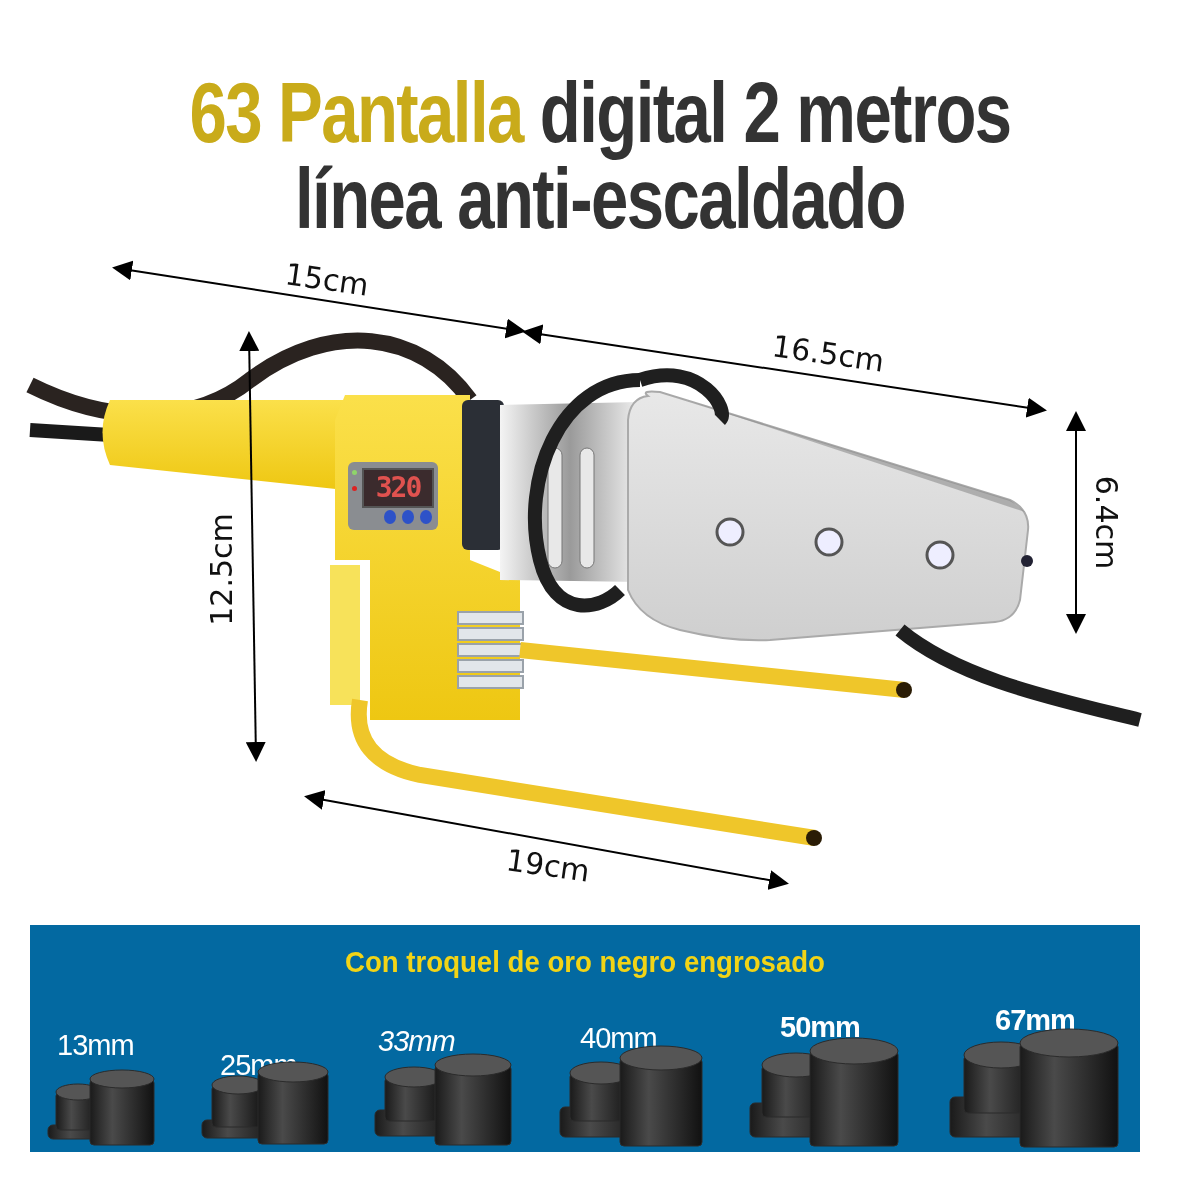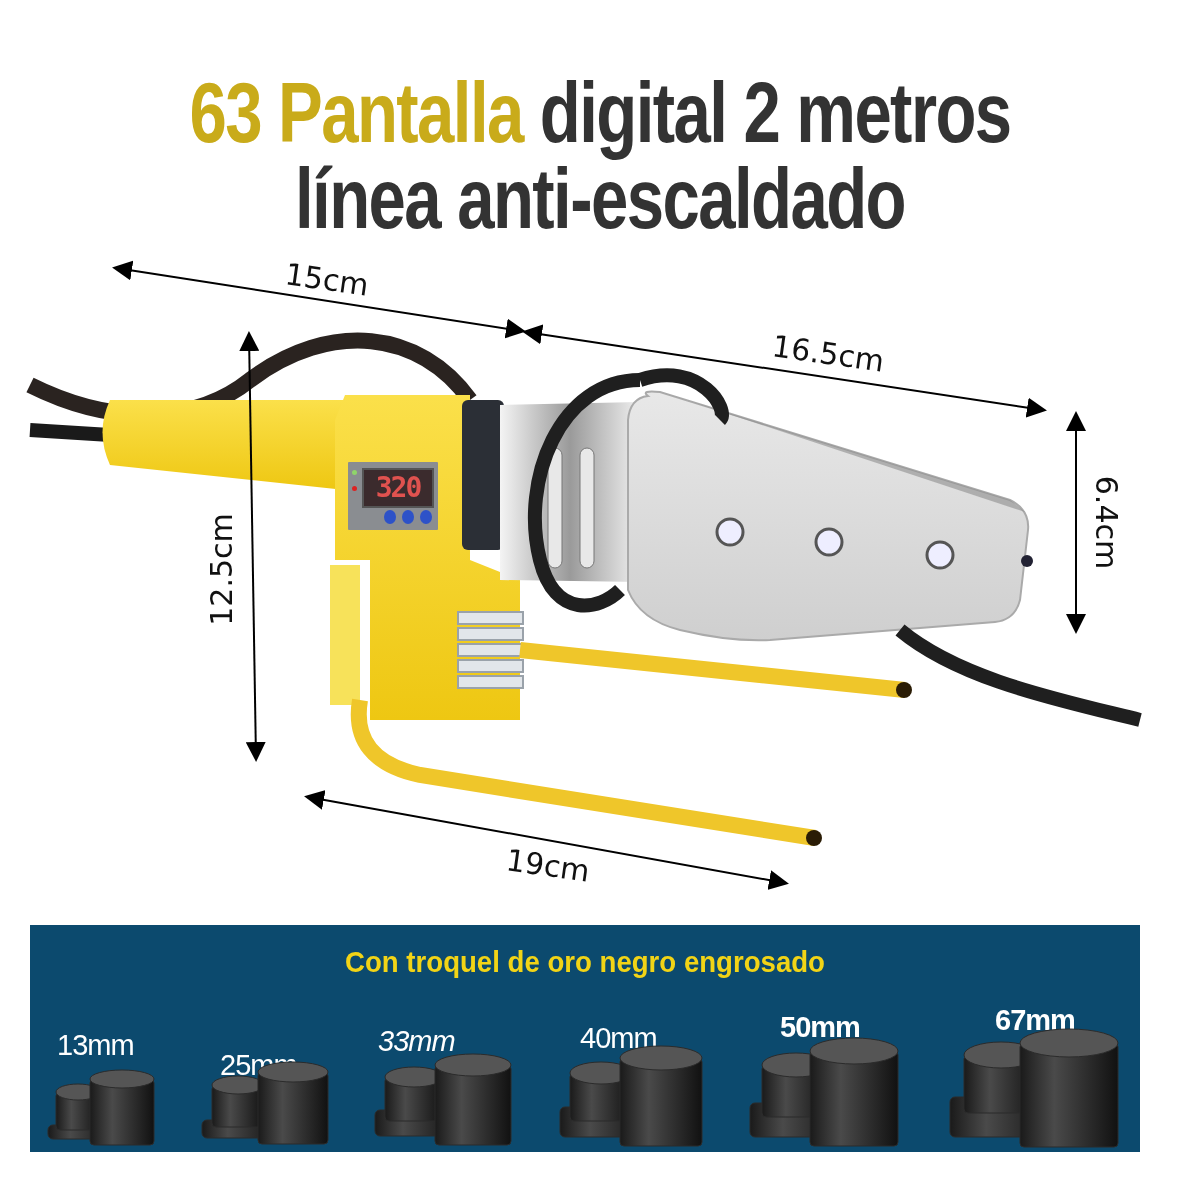--- a/index.html
+++ b/index.html
@@ -3,24 +3,24 @@
 <meta charset="utf-8">
 <style>
   html,body{margin:0;padding:0;background:#ffffff;}
   body{width:1200px;height:1200px;position:relative;overflow:hidden;font-family:"Liberation Sans",sans-serif;}
   .title{position:absolute;left:0;width:1200px;text-align:center;font-family:"Liberation Sans",sans-serif;font-weight:bold;color:#333333;letter-spacing:-2px;transform:scaleX(0.78);transform-origin:center;white-space:nowrap;}
   .t1{top:62px;font-size:86px;line-height:100px;}
   .t2{top:148px;font-size:86px;line-height:100px;}
   .gold{color:#c9ab1a;}
   .dim{position:absolute;font-family:"DejaVu Sans",sans-serif;font-size:30px;color:#111;white-space:nowrap;}
   svg.art{position:absolute;left:0;top:0;}
-  .band{position:absolute;left:30px;top:925px;width:1110px;height:227px;background:#0c4a6e;}
+  .band{position:absolute;left:30px;top:925px;width:1110px;height:227px;background:#0369a1;}
   .band-title{position:absolute;left:0;width:1110px;top:20px;text-align:center;color:#f2d416;font-weight:bold;font-size:30px;transform:scaleX(0.92);}
   .die-label{position:absolute;color:#ffffff;font-size:29px;white-space:nowrap;letter-spacing:-1px;}
-  .display{position:absolute;left:348px;top:462px;width:90px;height:68px;background:#8a8d91;border-radius:1px;}
+  .display{position:absolute;left:348px;top:462px;width:90px;height:68px;background:#8a8d91;border-radius:6px;}
   .lcd{position:absolute;left:14px;top:6px;width:68px;height:36px;background:#3b2b2d;border:2px solid #555;font-family:"DejaVu Sans Mono",monospace;font-weight:bold;color:#e0524f;font-size:28px;line-height:36px;text-align:center;letter-spacing:-2px;}
   .btn{position:absolute;width:12px;height:14px;border-radius:50%;background:#2d52c8;top:48px;}
 </style>
 </head>
 <body>
 
 <div class="title t1">
   <span class="gold">63 Pantalla</span>
   <span>digital 2 metros</span>
 </div>

